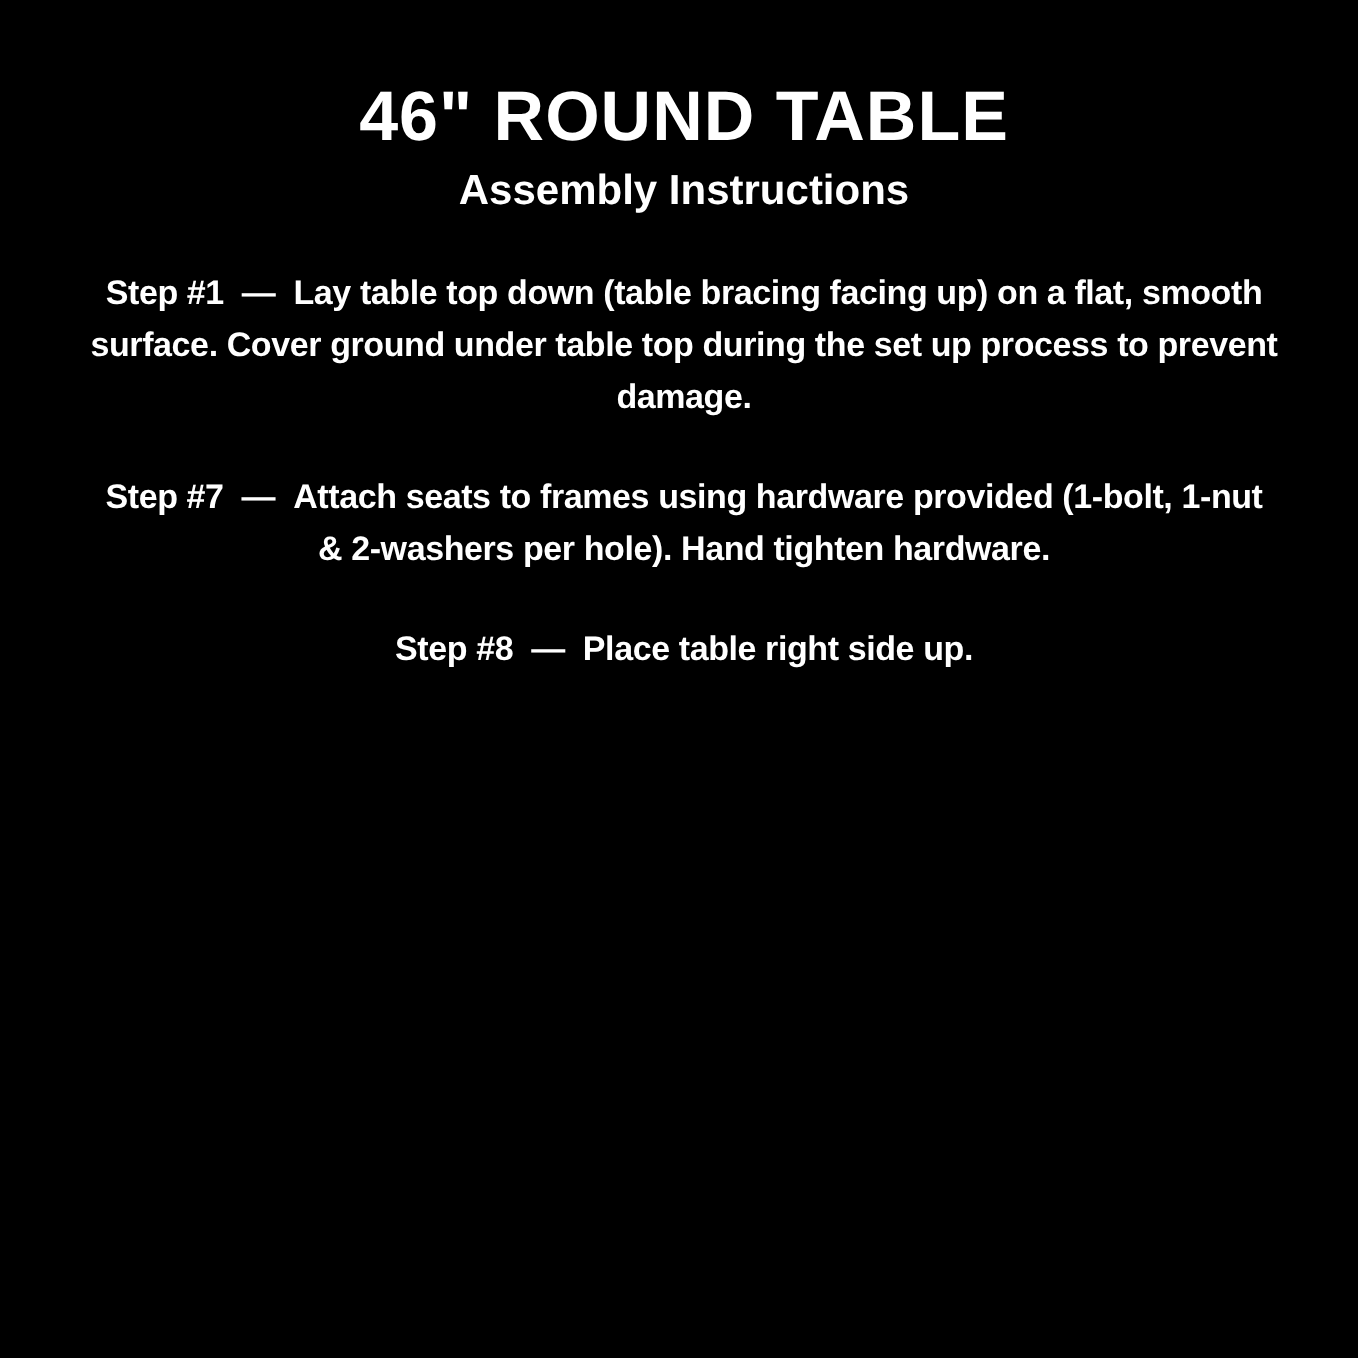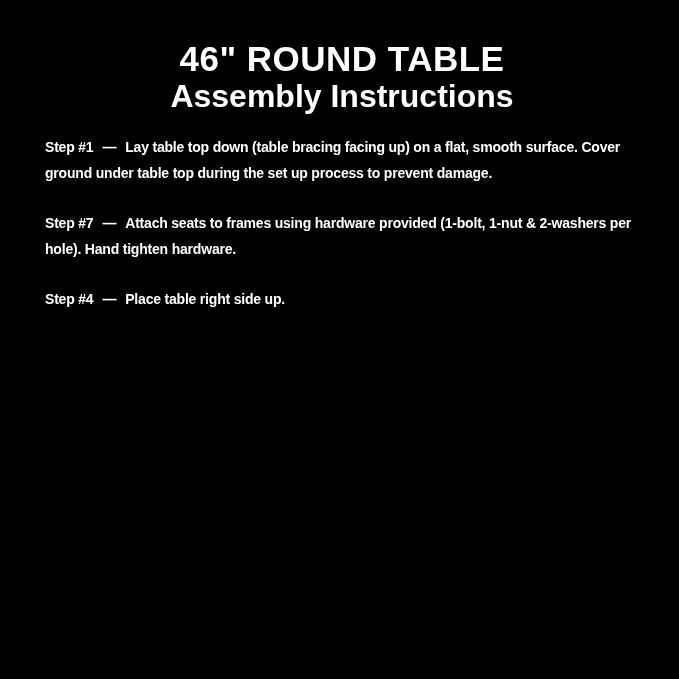--- a/index.html
+++ b/index.html
@@ -22,27 +22,28 @@
     padding: 26px 40px 0 45px;
   }
   .title {
     font-size: 35px;
     line-height: 38px;
     text-align: center;
     margin: 14px 0 4px 0;
     letter-spacing: 0.5px;
   }
   .subtitle {
-    font-size: 32px;
+    font-size: 21px;
     line-height: 28px;
     text-align: center;
     margin: 0 0 24px 0;
   }
   .steps {
-    font-size: 14px;
+    font-size: 17px;
+    text-align: center;
   }
   .step {
     margin: 0 0 24px 0;
     line-height: 26px;
     letter-spacing: -0.2px;
   }
   .step-sep {
     margin: 0 9px;
   }
 </style>
@@ -53,16 +54,16 @@
   <h1 class="title">46" ROUND TABLE</h1>
   <h2 class="subtitle">Assembly Instructions</h2>
 
   <div class="steps">
   <p class="step"><span class="step-label">Step #1</span><span class="step-sep">—</span><span class="step-text">Lay table top down (table bracing facing up) on a flat, smooth surface. Cover ground under table top during the set up process to prevent damage.</span></p>
 
 
   <p class="step"><span class="step-label">Step #7</span><span class="step-sep">—</span><span class="step-text">Attach seats to frames using hardware provided (1-bolt, 1-nut &amp; 2-washers per hole). Hand tighten hardware.</span></p>
 
 
-  <p class="step"><span class="step-label">Step #4</span><span class="step-sep">—</span><span class="step-text">Place table right side up.</span></p>
+  <p class="step"><span class="step-label">Step #8</span><span class="step-sep">—</span><span class="step-text">Place table right side up.</span></p>
 
 </div>
 </div>
 
 </body></html>

